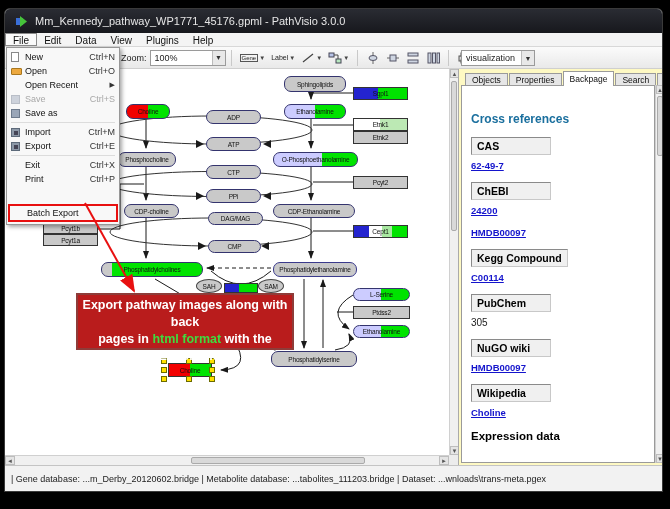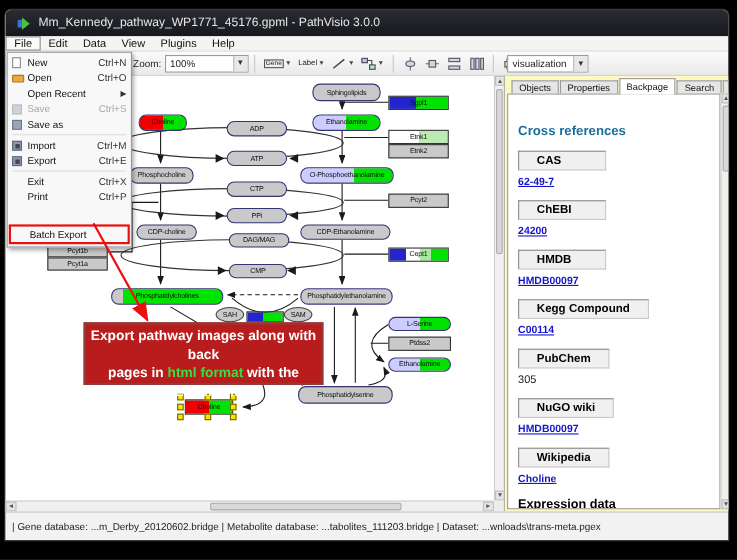--- a/index.html
+++ b/index.html
@@ -76,21 +76,21 @@
   .tabs { position:absolute; left:0; top:2px; width:100%; height:15px; display:flex;
           padding-left:6px; font-size:8.5px; color:#111; align-items:flex-end; }
   .tab { border:1px solid #9a9a9a; border-bottom:none; background:#e6e6e6; padding:1px 6px 1px 6px;
          margin-right:1px; height:13px; display:flex; align-items:center; }
   .tab.active { background:#fff; height:15px; position:relative; z-index:2; }
   .panelbody { position:absolute; left:2px; top:16px; right:9px; bottom:2px; background:#fff;
                border:1px solid #9a9a9a; overflow:hidden; padding-left:9px; }
   .xrefhead { margin-top:26px; color:#1a6f9e; font-weight:bold; font-size:12px; }
   .xsec { margin-top:11px; }
   .xsec .hdrbox { border:1px solid #8a8a8a; border-right-color:#c8c8c8; border-bottom-color:#c8c8c8;
-                  background:#f0f0f0; padding:2px 16px; font-weight:bold; font-size:10.5px;
+                  background:#f0f0f0; padding:2px 5px; font-weight:bold; font-size:10.5px;
                   color:#000; width:fit-content; min-width:80px; }
   .xval { margin-top:5px; font-size:9.5px; font-weight:bold; }
   .xval.link { color:#1414cc; text-decoration:underline; }
   .xval.plain { color:#222; font-weight:normal; font-size:10px; }
   .expdata { margin-top:12px; font-weight:bold; font-size:11.5px; color:#000; }
   .pvscroll { position:absolute; right:0; top:16px; width:9px; bottom:2px; background:#f0f0f0;
               border-left:1px solid #cfcfcf; }
   
   .statusbar { position:absolute; left:0; top:456px; width:100%; height:28px; background:#f2f2f2;
                border-top:1px solid #c4c4c4; font-size:9px; color:#222; padding:8px 0 0 6px; }
@@ -335,21 +335,20 @@
 
         <div class="xsec">
           <div class="hdrbox">CAS</div>
           <div class="xval link">62-49-7</div>
         </div>
         <div class="xsec">
           <div class="hdrbox">ChEBI</div>
           <div class="xval link">24200</div>
         </div>
         <div class="xsec">
-          <div class="hdrbox">HMDB</div>
           <div class="xval link">HMDB00097</div>
         </div>
         <div class="xsec">
           <div class="hdrbox">Kegg Compound</div>
           <div class="xval link">C00114</div>
         </div>
         <div class="xsec">
           <div class="hdrbox">PubChem</div>
           <div class="xval plain">305</div>
         </div>

